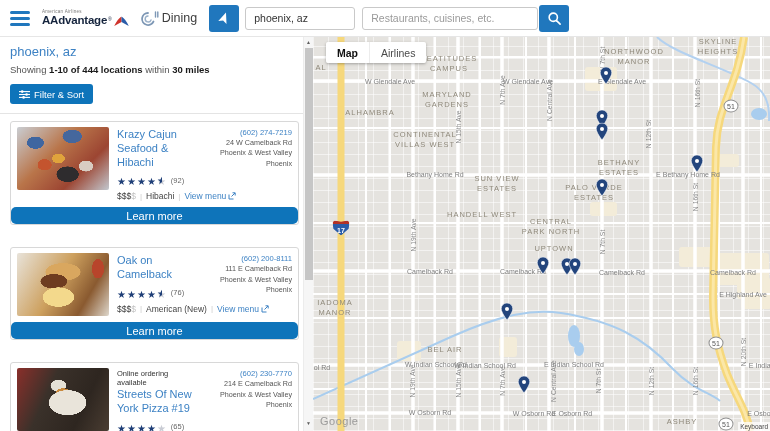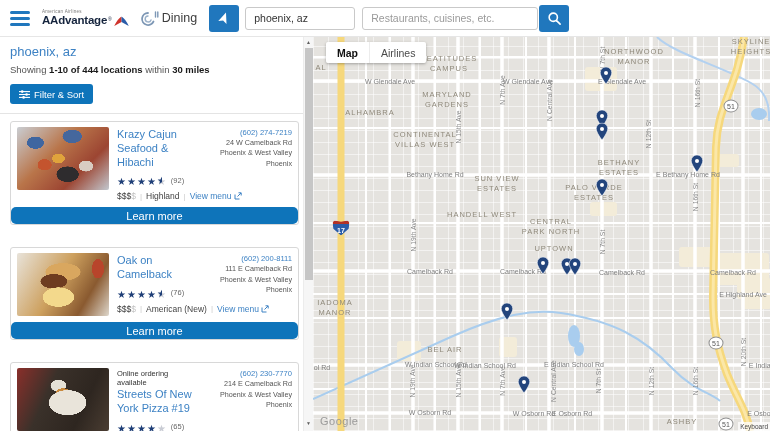--- a/index.html
+++ b/index.html
@@ -163,21 +163,21 @@
       <div class="mid">
 
         <a class="title">Krazy Cajun Seafood &amp; Hibachi</a>
         <div class="starrow">
           <span class="stars"><span class="star full">★</span><span class="star full">★</span><span class="star full">★</span><span class="star full">★</span><span class="star half">★</span></span>
           <span class="count">(92)</span>
         </div>
         <div class="meta">
           <span><span class="price-on">$$$</span><span class="price-off">$</span></span>
           <span class="sep">|</span>
-          <span class="cuisine">Highland</span>
+          <span class="cuisine">Hibachi</span>
           <span class="sep">|</span>
           <a class="menu">
                   <span class="menu-label">View menu</span>
                   <svg class="ext" width="8" height="8" viewBox="0 0 8 8">
                     <path d="M1,2.5 V7 H5.5" fill="none" stroke="#3d82c4" stroke-width="1"></path>
                     <path d="M3.5,4.5 L7,1 M4.5,0.8 H7.2 V3.5" fill="none" stroke="#3d82c4" stroke-width="1"></path>
                   </svg>
                 </a>
         </div>
       </div>
@@ -330,21 +330,21 @@
     </svg>
     <div class="mapctl">
       <button class="mbtn active">Map</button>
       <button class="mbtn">Airlines</button>
     </div>
     <div class="glogo">Google</div>
     <div class="attr">Keyboard</div>
   <div class="nb" style="left: 8px; top: 31px;">AL</div>
       <div class="nb" style="left: 136px; top: 27px;">BEATITUDES<br>CAMPUS</div>
       <div class="nb" style="left: 321px; top: 20px;">NORTHWOOD<br>MANOR</div>
-      <div class="nb" style="left: 438px; top: 10px;">SKYLINE<br>HEIGHTS</div>
+      <div class="nb" style="left: 405px; top: 10px;">SKYLINE<br>HEIGHTS</div>
       <div class="nb" style="left: 134px; top: 63px;">MARYLAND<br>GARDENS</div>
       <div class="nb" style="left: 57px; top: 76px;">ALHAMBRA</div>
       <div class="nb" style="left: 112px; top: 103px;">CONTINENTAL<br>VILLAS WEST</div>
       <div class="nb" style="left: 184px; top: 147px;">SUN VIEW<br>ESTATES</div>
       <div class="nb" style="left: 306px; top: 131px;">BETHANY<br>ESTATES</div>
       <div class="nb" style="left: 281px; top: 156px;">PALO VERDE<br>ESTATES</div>
       <div class="nb" style="left: 169px; top: 178px;">HANDELL WEST</div>
       <div class="nb" style="left: 238px; top: 190px;">CENTRAL<br>PARK NORTH</div>
       <div class="nb" style="left: 241px; top: 212px;">UPTOWN</div>
       <div class="nb" style="left: 22px; top: 271px;">IADOMA<br>MANOR</div>

